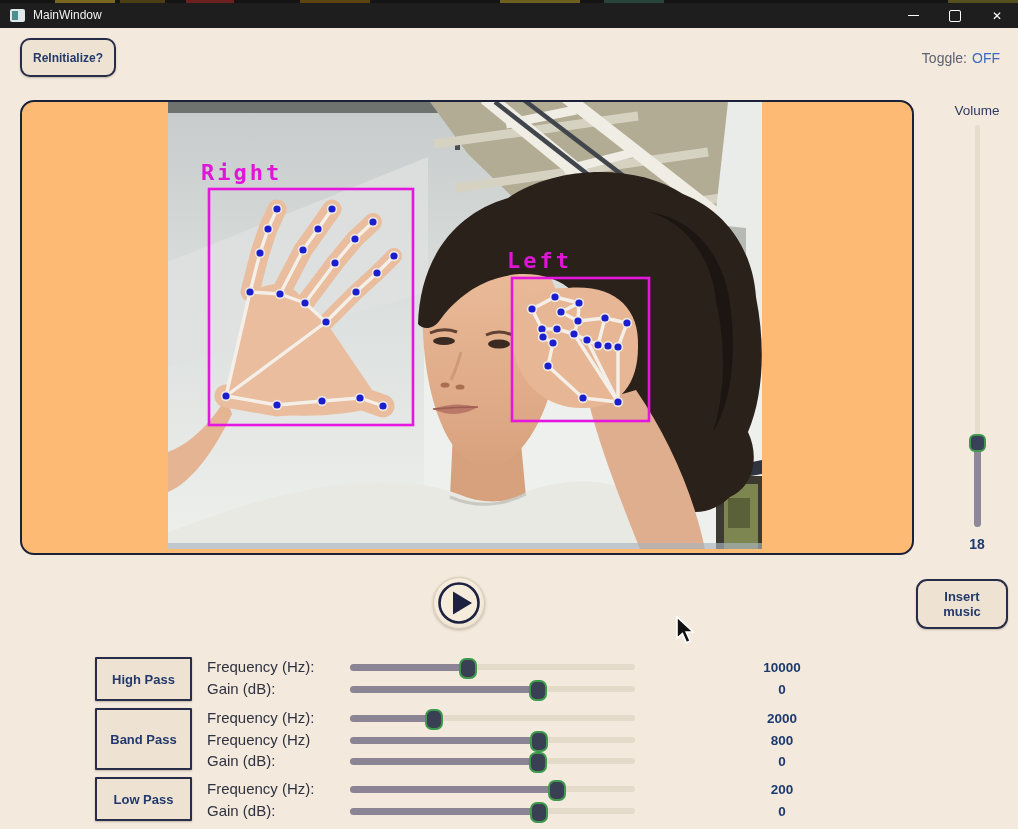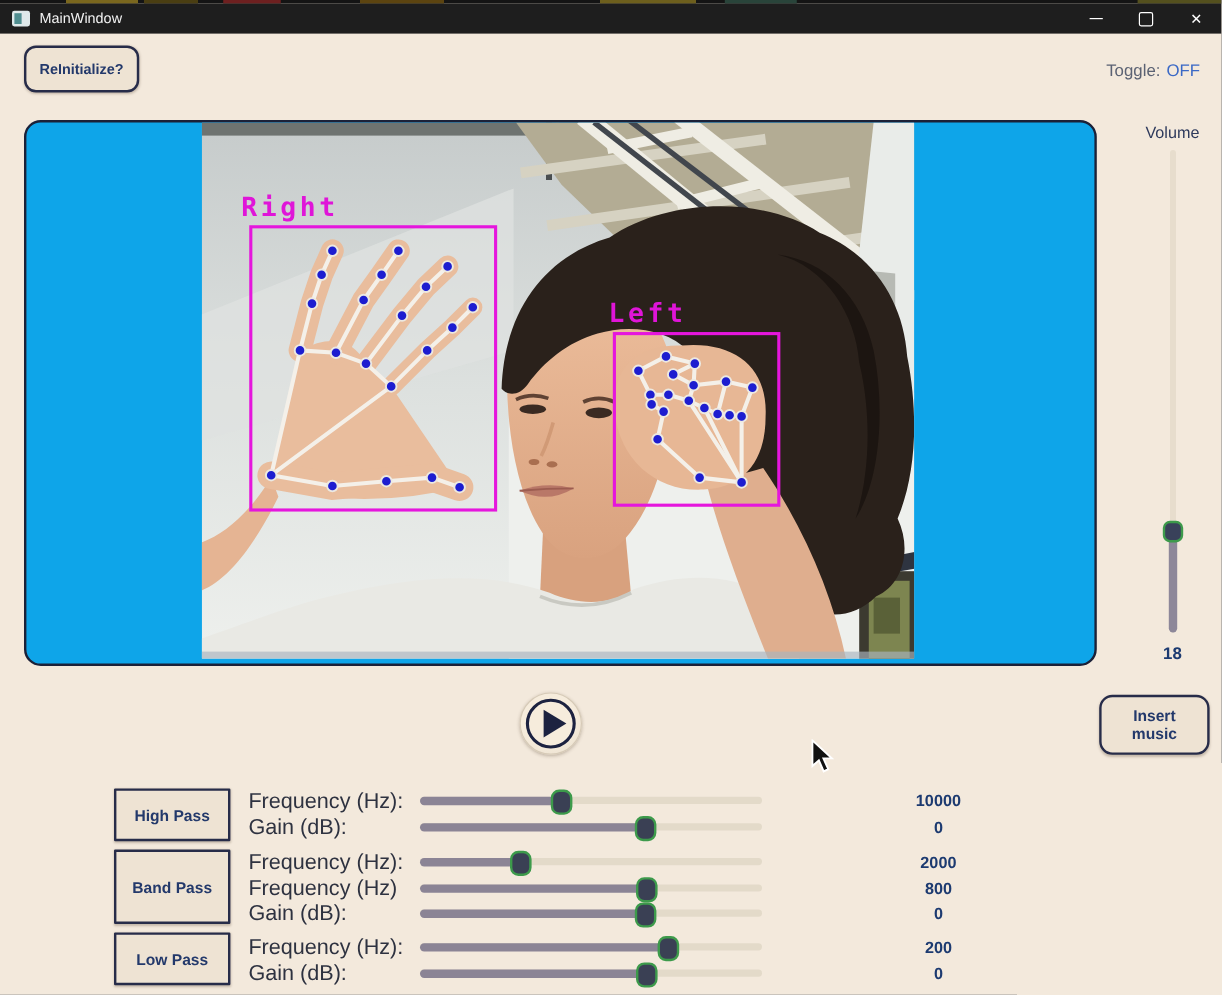--- a/index.html
+++ b/index.html
@@ -17,21 +17,21 @@
   .glyph-min{display:block;width:11px;height:1.5px;background:#fff;}
   .glyph-max{display:block;width:10px;height:10px;border:1.5px solid #fff;border-radius:2px;}
   
   .btn{position:absolute;background:#eee3d3;border:2px solid #272c49;border-radius:10px;
        color:#23396b;font-weight:bold;font-family:"Liberation Sans",sans-serif;
        box-shadow:0 1px 2px rgba(60,40,20,.25);cursor:pointer;}
   .reinit{left:20px;top:38px;width:96px;height:39px;font-size:12px;}
   .toggle{position:absolute;right:18px;top:50px;font-size:14px;color:#5b6273;}
   .toggle .toggle-val{color:#3b69c6;margin-left:5px;}
   
-  .cam-frame{position:absolute;left:20px;top:100px;width:890px;height:451px;background:#0ea5e9;
+  .cam-frame{position:absolute;left:20px;top:100px;width:890px;height:451px;background:#fdba74;
              border:2px solid #1b2138;border-radius:14px;}
   .video{position:absolute;left:146px;top:0px;width:594px;height:447px;overflow:hidden;}
   .video svg{display:block;}
   .bbox{fill:none;stroke:#e516dd;stroke-width:2.6;}
   .hand-label{fill:#df15d8;font-family:"DejaVu Sans Mono",monospace;font-weight:bold;font-size:22px;letter-spacing:3px;}
   .bone{stroke:#f4f0e9;stroke-width:3.4;stroke-linecap:round;}
   .lm{fill:#1d1dd0;stroke:#ece9e2;stroke-width:1.6;}
   
   .vol-label{position:absolute;left:938px;top:103px;width:78px;text-align:center;font-size:13.5px;color:#2e3a5c;}
   .vslider{position:absolute;left:969px;top:125px;width:17px;height:402px;}
@@ -45,21 +45,21 @@
   .play{position:absolute;left:433px;top:577px;width:52px;height:52px;border-radius:50%;
         background:radial-gradient(circle at 45% 40%,#f6ecdc 55%,#e7dccb);
         border:1px solid #d6cab7;box-shadow:0 1px 3px rgba(60,40,20,.3);cursor:pointer;padding:0;}
   .insert{left:916px;top:579px;width:92px;height:50px;font-size:13px;border-radius:11px;}
   
   .filter-btn{width:97px;font-size:13px;border-radius:1px;}
   .fb-high{left:95px;top:657px;height:44px;}
   .fb-band{left:95px;top:708px;height:62px;}
   .fb-low{left:95px;top:777px;height:44px;}
   .row-label{position:absolute;left:207px;width:140px;height:20px;line-height:20px;
-             font-size:18px;color:#2e3240;}
+             font-size:15px;color:#2e3240;}
   .hslider{position:absolute;left:350px;width:285px;height:18px;}
   .hslider .track{position:absolute;left:0;right:0;top:6px;height:6px;border-radius:3px;background:#e3dac9;}
   .hslider .fill{position:absolute;left:0;top:5.5px;height:7px;border-radius:4px;background:#8b8495;}
   .hslider .handle{position:absolute;top:0px;width:14px;height:17px;border-radius:7px;
                    background:#3a4054;border:2px solid #3d9a4b;transform:translateX(-50%);}
   .value{position:absolute;left:737px;width:90px;text-align:center;height:20px;line-height:20px;
          font-size:13.5px;font-weight:bold;color:#1c3a70;}
   
   .cursor{position:absolute;left:676px;top:616px;pointer-events:none;}
 </style>

